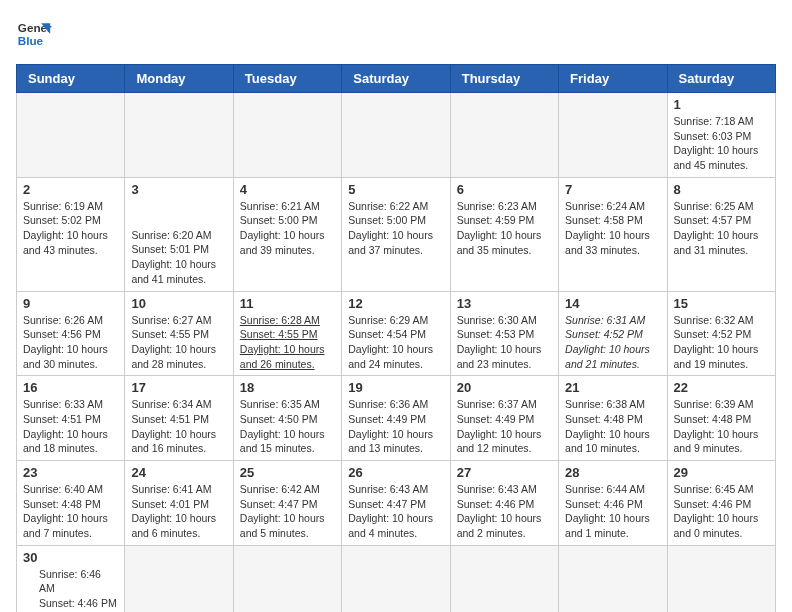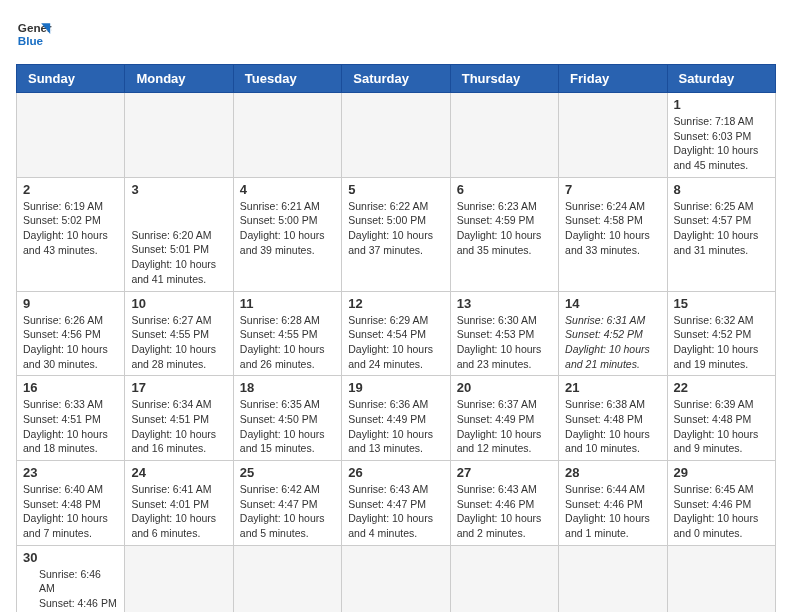--- a/index.html
+++ b/index.html
@@ -177,21 +177,21 @@
 Daylight: 10 hours and 30 minutes.</div>
         </td>
         <td>
           <div class="day-number">10</div>
           <div class="day-info" style="white-space: pre-line;">Sunrise: 6:27 AM
 Sunset: 4:55 PM
 Daylight: 10 hours and 28 minutes.</div>
         </td>
         <td>
           <div class="day-number">11</div>
-          <div class="day-info" style="white-space: pre-line;">Sunrise: 6:28 AM
+          <div class="day-info" style="white-space: pre-line; text-decoration: underline;">Sunrise: 6:28 AM
 Sunset: 4:55 PM
 Daylight: 10 hours and 26 minutes.</div>
         </td>
         <td>
           <div class="day-number">12</div>
           <div class="day-info" style="white-space: pre-line;">Sunrise: 6:29 AM
 Sunset: 4:54 PM
 Daylight: 10 hours and 24 minutes.</div>
         </td>
         <td>

